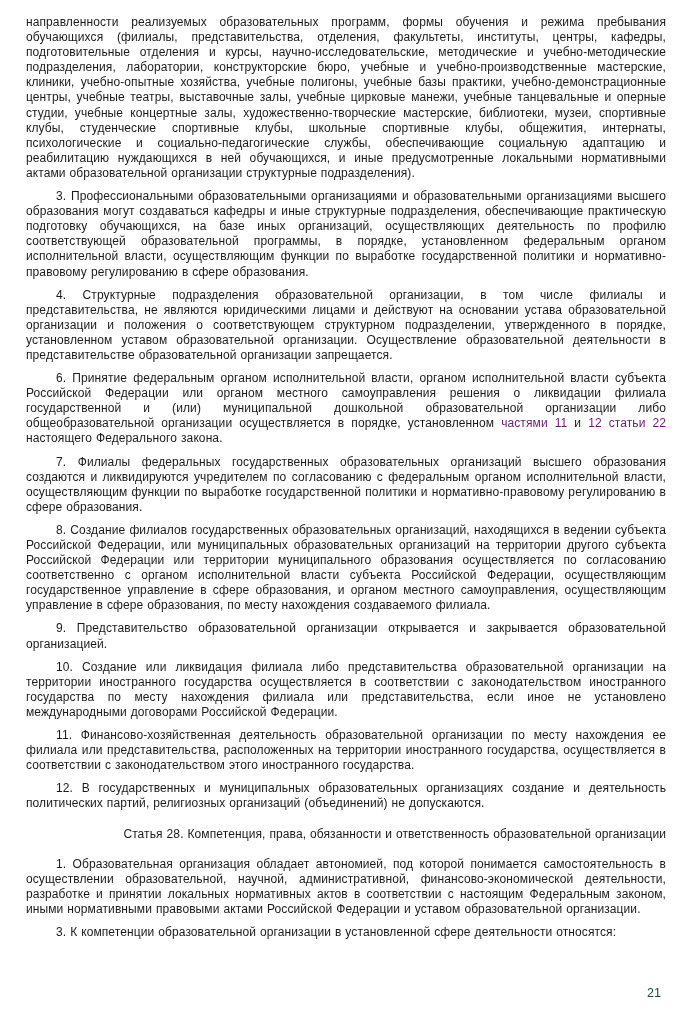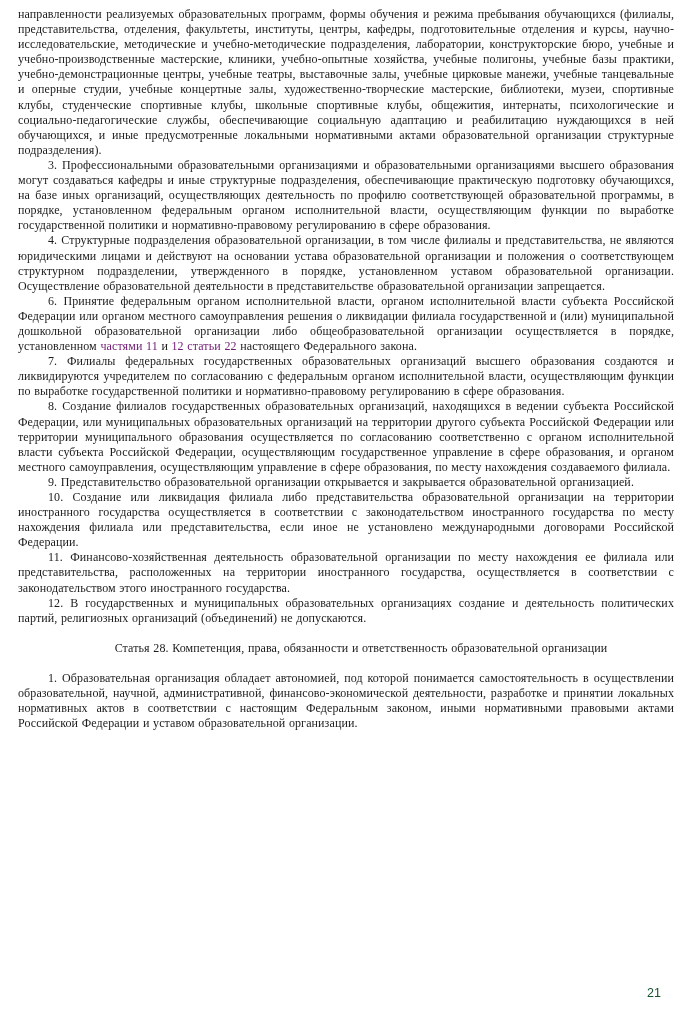--- a/index.html
+++ b/index.html
@@ -20,31 +20,30 @@
     top: 7px;
     width: 656px;
     font-size: 12px;
     line-height: 15.1px;
     color: #1b1b1b;
     text-align: justify;
     letter-spacing: 0.1px;
     word-spacing: 0.5px;
   }
   .doc p {
-    margin: 0;
+    margin: 8px;
     text-indent: 30px;
-    font-family: Liberation Serif, serif;
   }
   .doc p.no-indent {
     text-indent: 0;
   }
   .doc p.heading {
     margin-top: 15px;
     margin-bottom: 15px;
-    text-align: center;
+    text-align: right;
   }
   .link {
     color: #701a75;
     text-decoration: none;
     cursor: pointer;
   }
   .pagenum {
     position: absolute;
     right: 31px;
     top: 986px;
@@ -61,15 +60,16 @@
   <p>4. Структурные подразделения образовательной организации, в том числе филиалы и представительства, не являются юридическими лицами и действуют на основании устава образовательной организации и положения о соответствующем структурном подразделении, утвержденного в порядке, установленном уставом образовательной организации. Осуществление образовательной деятельности в представительстве образовательной организации запрещается.</p>
   <p><span>6. Принятие федеральным органом исполнительной власти, органом исполнительной власти субъекта Российской Федерации или органом местного самоуправления решения о ликвидации филиала государственной и (или) муниципальной дошкольной образовательной организации либо общеобразовательной организации осуществляется в порядке, установленном </span><span class="link">частями 11</span><span> и </span><span class="link">12 статьи 22</span><span> настоящего Федерального закона.</span></p>
   <p>7. Филиалы федеральных государственных образовательных организаций высшего образования создаются и ликвидируются учредителем по согласованию с федеральным органом исполнительной власти, осуществляющим функции по выработке государственной политики и нормативно-правовому регулированию в сфере образования.</p>
   <p>8. Создание филиалов государственных образовательных организаций, находящихся в ведении субъекта Российской Федерации, или муниципальных образовательных организаций на территории другого субъекта Российской Федерации или территории муниципального образования осуществляется по согласованию соответственно с органом исполнительной власти субъекта Российской Федерации, осуществляющим государственное управление в сфере образования, и органом местного самоуправления, осуществляющим управление в сфере образования, по месту нахождения создаваемого филиала.</p>
   <p>9. Представительство образовательной организации открывается и закрывается образовательной организацией.</p>
   <p>10. Создание или ликвидация филиала либо представительства образовательной организации на территории иностранного государства осуществляется в соответствии с законодательством иностранного государства по месту нахождения филиала или представительства, если иное не установлено международными договорами Российской Федерации.</p>
   <p>11. Финансово-хозяйственная деятельность образовательной организации по месту нахождения ее филиала или представительства, расположенных на территории иностранного государства, осуществляется в соответствии с законодательством этого иностранного государства.</p>
   <p>12. В государственных и муниципальных образовательных организациях создание и деятельность политических партий, религиозных организаций (объединений) не допускаются.</p>
   <p class="heading">Статья 28. Компетенция, права, обязанности и ответственность образовательной организации</p>
   <p>1. Образовательная организация обладает автономией, под которой понимается самостоятельность в осуществлении образовательной, научной, административной, финансово-экономической деятельности, разработке и принятии локальных нормативных актов в соответствии с настоящим Федеральным законом, иными нормативными правовыми актами Российской Федерации и уставом образовательной организации.</p>
+  <p>3. К компетенции образовательной организации в установленной сфере деятельности относятся:</p>
 </div>
 
 <div class="pagenum">21</div>
 
 </body></html>

